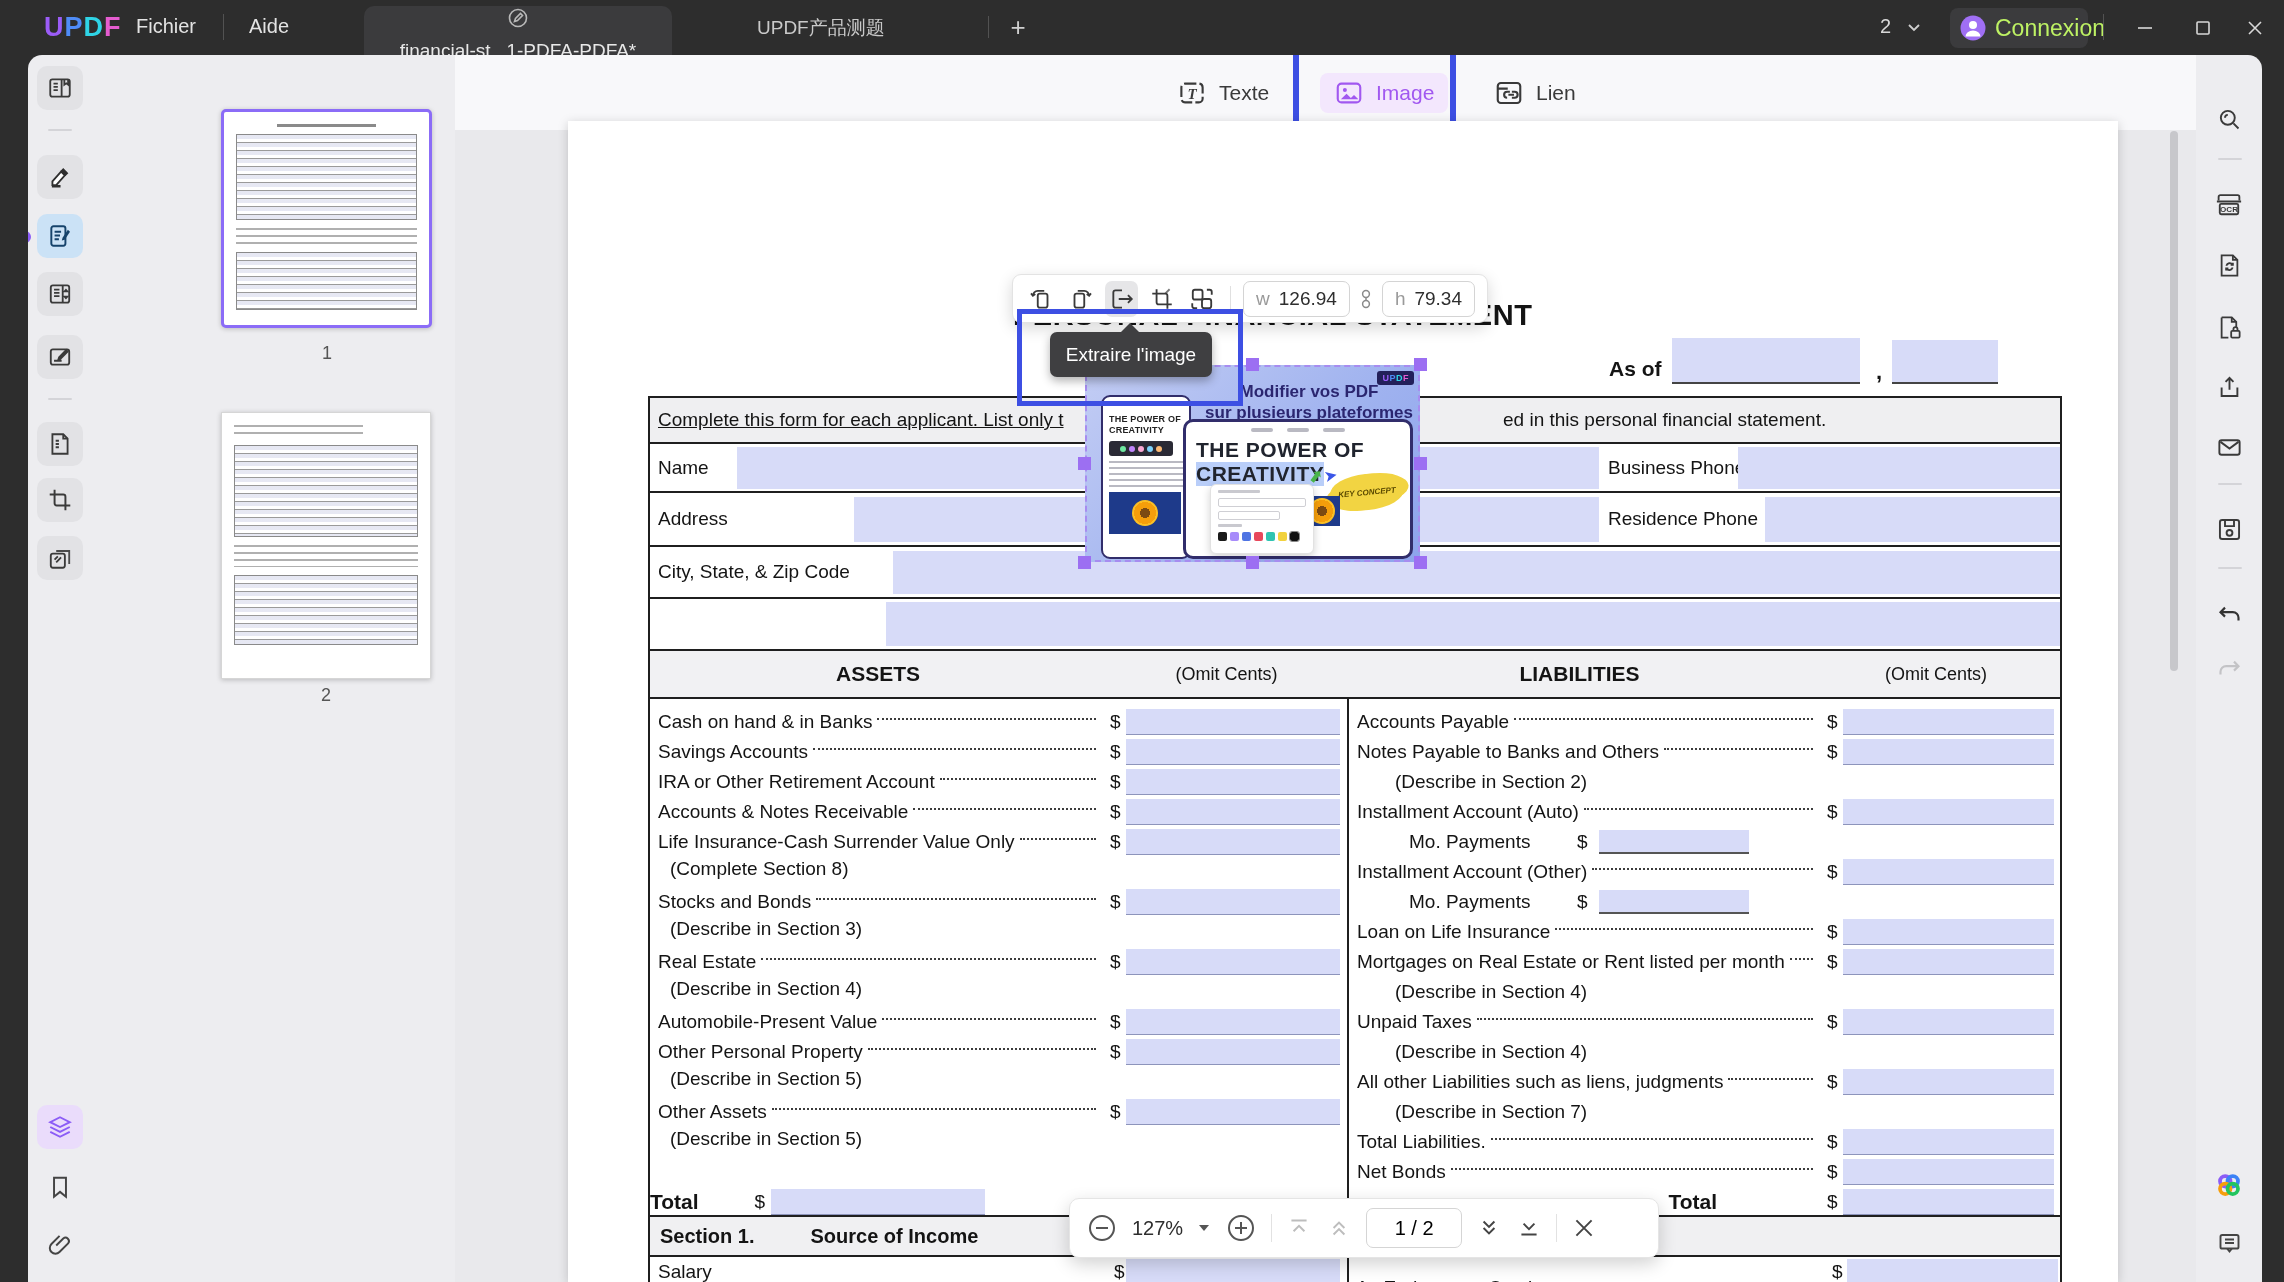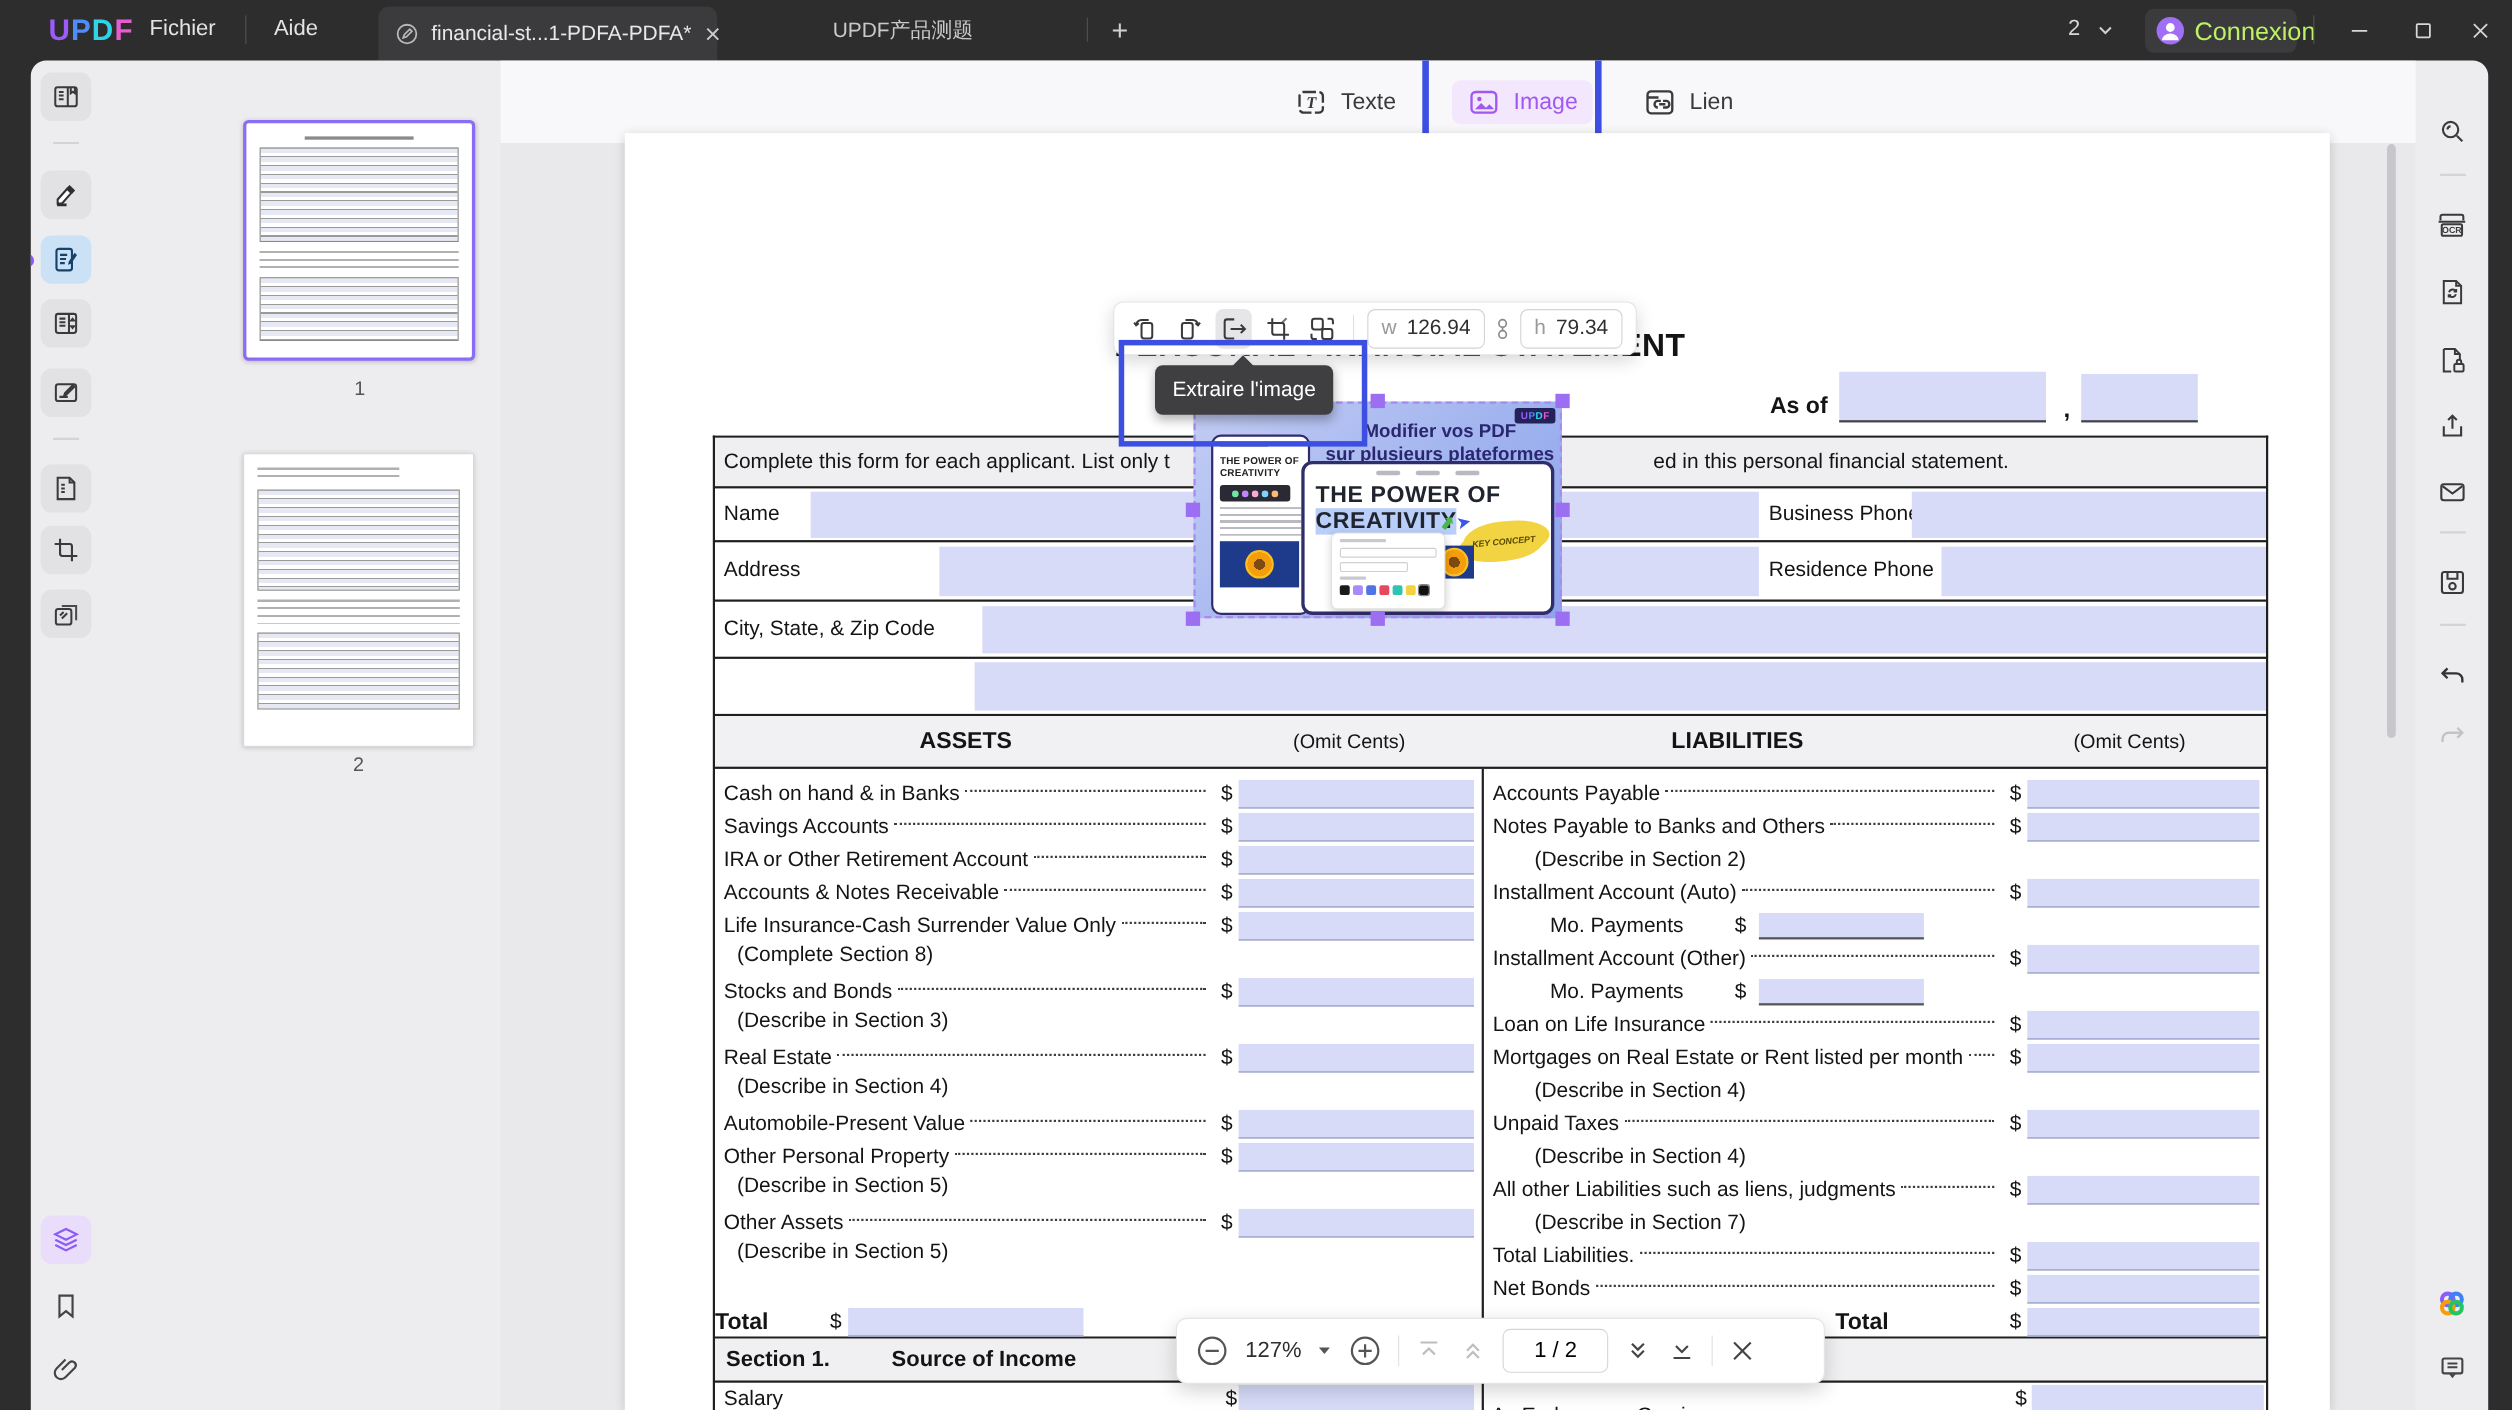--- a/index.html
+++ b/index.html
@@ -7,21 +7,21 @@
   body { font-family:"Liberation Sans","DejaVu Sans",sans-serif; background:#2d2d2d; position:relative; }
   .abs { position:absolute; }
 
   
   .titlebar { position:absolute; left:0; top:0; width:2284px; height:55px; background:#2d2d2d; color:#dedede; }
   .logo { position:absolute; left:44px; top:12px; font-size:27px; font-weight:bold; letter-spacing:1px; }
   .logo span:nth-child(1){color:#9b5cf7;} .logo span:nth-child(2){color:#4f8cf7;}
   .logo span:nth-child(3){color:#2fd4e6;} .logo span:nth-child(4){color:#e55cd0;}
   .tb-sep { position:absolute; top:14px; width:1px; height:26px; background:#525252; }
   .menu-item { position:absolute; top:15px; font-size:20px; color:#e3e3e3; cursor:default; }
-  .tab-active { position:absolute; left:344px; top:6px; width:308px; height:49px; background:#3b3b3d; border-radius:10px 10px 0 0; display:flex; align-items:center; padding:0 14px; gap:10px; }
+  .tab-active { position:absolute; left:364px; top:6px; width:308px; height:49px; background:#3b3b3d; border-radius:10px 10px 0 0; display:flex; align-items:center; padding:0 14px; gap:10px;flex-direction:column; }
   .tab-active .tab-label { font-size:19px; color:#e8e8e8; white-space:nowrap; }
   .tab2-label { position:absolute; left:757px; top:15px; font-size:19px; color:#c9c9c9; }
   .plus-btn { position:absolute; left:1003px; top:12px; font-size:26px; color:#cfcfcf; width:30px; text-align:center; }
   .page-ind { position:absolute; left:1880px; top:15px; font-size:20px; color:#d8d8d8; }
   .login-chip { position:absolute; left:1950px; top:8px; width:138px; height:40px; background:#3b3b3d; border-radius:8px; display:flex; align-items:center; gap:9px; padding:0 10px; }
   .login-chip .login-label { font-size:23px; color:#bef264; }
   .win-btn { position:absolute; top:14px; width:30px; height:28px; display:flex; align-items:center; justify-content:center; }
 
   
   .panel { position:absolute; left:28px; top:55px; width:2234px; height:1227px; background:#ededf0; border-radius:14px 14px 0 0; overflow:hidden; }
@@ -56,21 +56,21 @@
   .page { position:absolute; left:568px; top:121px; width:1550px; height:1161px; background:#fff; box-shadow:0 2px 10px rgba(0,0,0,.18); color:#141414; }
   .doc-title { position:absolute; left:445px; top:178px; font-size:29px; font-weight:bold; letter-spacing:.5px; white-space:nowrap; }
   .asof-label { position:absolute; left:1041px; top:236px; font-size:21px; font-weight:bold; }
   .asof-f1 { position:absolute; left:1104px; top:217px; width:188px; height:46px; background:#d7dbf8; border-bottom:2px solid #444; }
   .asof-comma { position:absolute; left:1308px; top:238px; font-size:22px; font-weight:bold; }
   .asof-f2 { position:absolute; left:1324px; top:219px; width:106px; height:44px; background:#d7dbf8; border-bottom:2px solid #444; }
 
   .formtable { position:absolute; left:80px; top:275px; width:1414px; bottom:0; border:2px solid #1f1f1f; border-bottom:none; font-size:19px; }
   .instr { height:46px; background:#efeff1; border-bottom:2px solid #1f1f1f; position:relative; }
   .instr span { position:absolute; top:11px; }
-  .instr .ileft { left:8px; } .instr .iright { left:853px; }
+  .instr .ileft { left:8px;text-decoration:underline; } .instr .iright { left:853px; }
   .toprow { position:relative; border-bottom:2px solid #1f1f1f; }
   .toprow .rlab { position:absolute; left:8px; top:50%; transform:translateY(-50%); }
   .bluefill { position:absolute; background:#d7dbf8; }
   .hdr { height:48px; background:#f1f1f3; border-bottom:2px solid #1f1f1f; position:relative; display:flex; }
   .hdr div { display:flex; align-items:center; justify-content:center; }
   .hdr .h-assets { width:456px; font-weight:bold; font-size:21px; }
   .hdr .h-omit1 { width:241px; font-size:18px; }
   .hdr .h-liab  { width:465px; font-weight:bold; font-size:21px; }
   .hdr .h-omit2 { flex:1; font-size:18px; }
   .tbody { height:518px; position:relative; border-bottom:2px solid #1f1f1f; }

